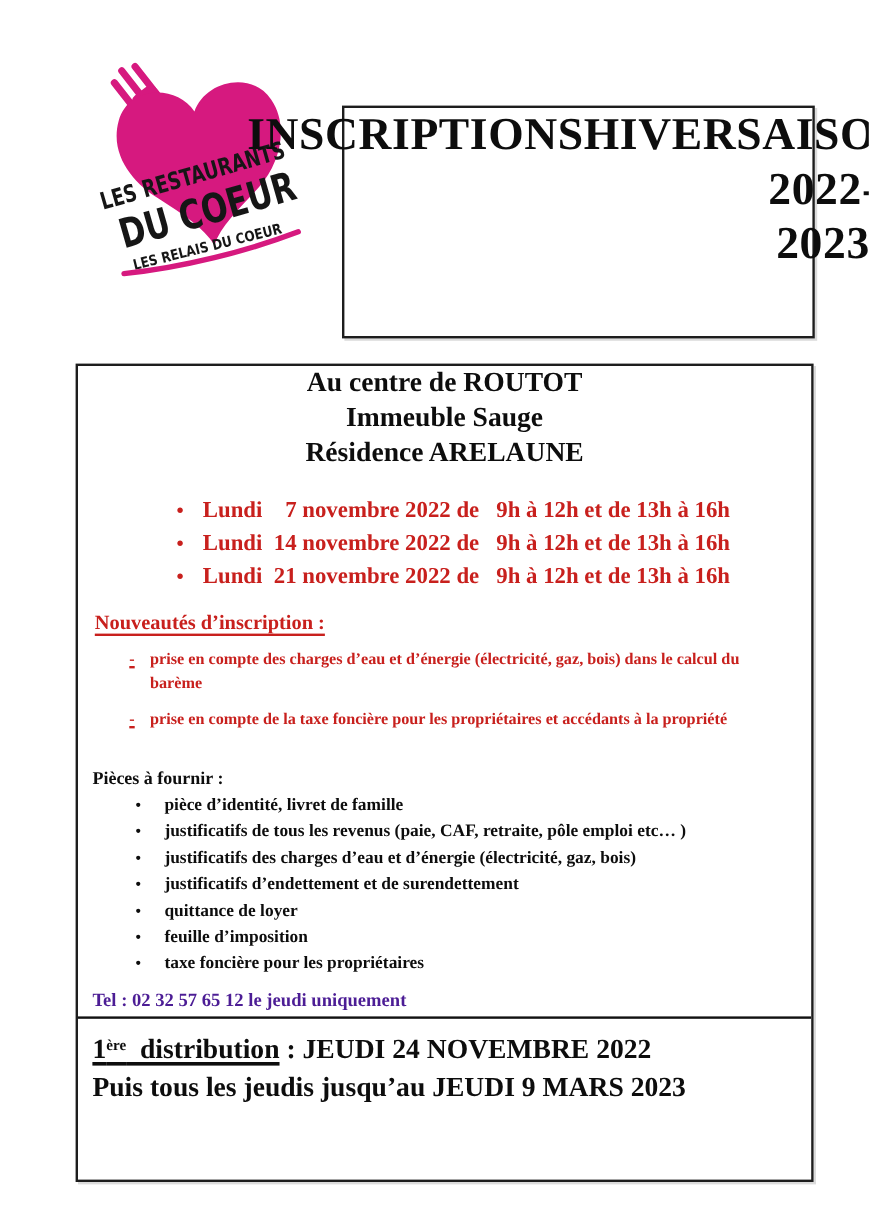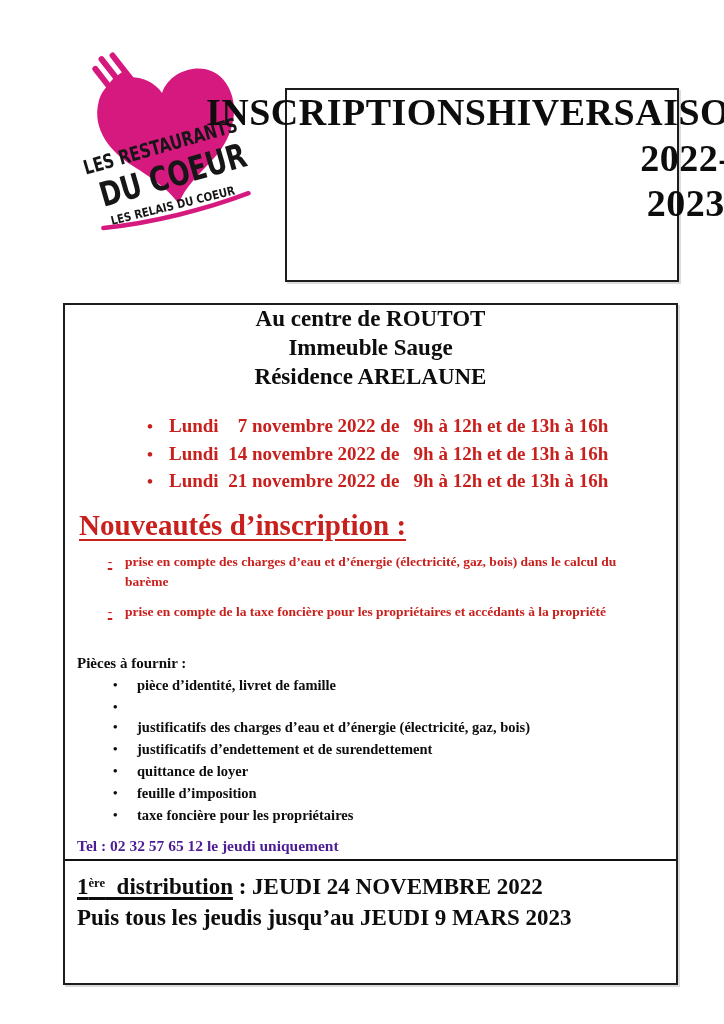--- a/index.html
+++ b/index.html
@@ -27,21 +27,21 @@
   }
 
   .location { text-align:center; font-weight:bold; font-size:23px; line-height:1.26; color:#0d0d0d; }
 
   .dates { margin-top:20px; margin-left:70px; color:var(--red); font-weight:bold; font-size:19px; }
   .date-item { display:flex; align-items:baseline; line-height:1.45; }
   .date-bullet { width:22px; text-align:left; font-size:17px; }
   .date-text { white-space:pre-wrap; }
 
   .news-heading {
-    margin-top:14px; margin-left:2px; color:var(--red); font-weight:bold; font-size:29px;
+    margin-top:14px; margin-left:2px; color:var(--red); font-weight:bold; font-size:17px;
     text-decoration:underline; text-decoration-thickness:2px; text-underline-offset:4px;
   }
   .news-list { margin-top:4px; }
   .news-item {
     display:flex; margin:10px 4px 0 18px; color:var(--red);
     font-weight:bold; font-size:13.5px; line-height:1.5;
   }
   .dash-marker {
     width:30px; flex:0 0 30px; text-align:center;
     text-decoration:underline; text-decoration-thickness:1.5px; text-underline-offset:2px;
@@ -141,20 +141,21 @@
 
   <div class="docs-list">
 
       <div class="doc-item">
         <span class="doc-bullet">•</span>
         <span class="doc-text">pièce d’identité, livret de famille</span>
       </div>
 
       <div class="doc-item">
         <span class="doc-bullet">•</span>
+        <span class="doc-text">justificatifs de tous les revenus (paie, CAF, retraite, pôle emploi etc… )</span>
       </div>
 
       <div class="doc-item">
         <span class="doc-bullet">•</span>
         <span class="doc-text">justificatifs des charges d’eau et d’énergie (électricité, gaz, bois)</span>
       </div>
 
       <div class="doc-item">
         <span class="doc-bullet">•</span>
         <span class="doc-text">justificatifs d’endettement et de surendettement</span>

